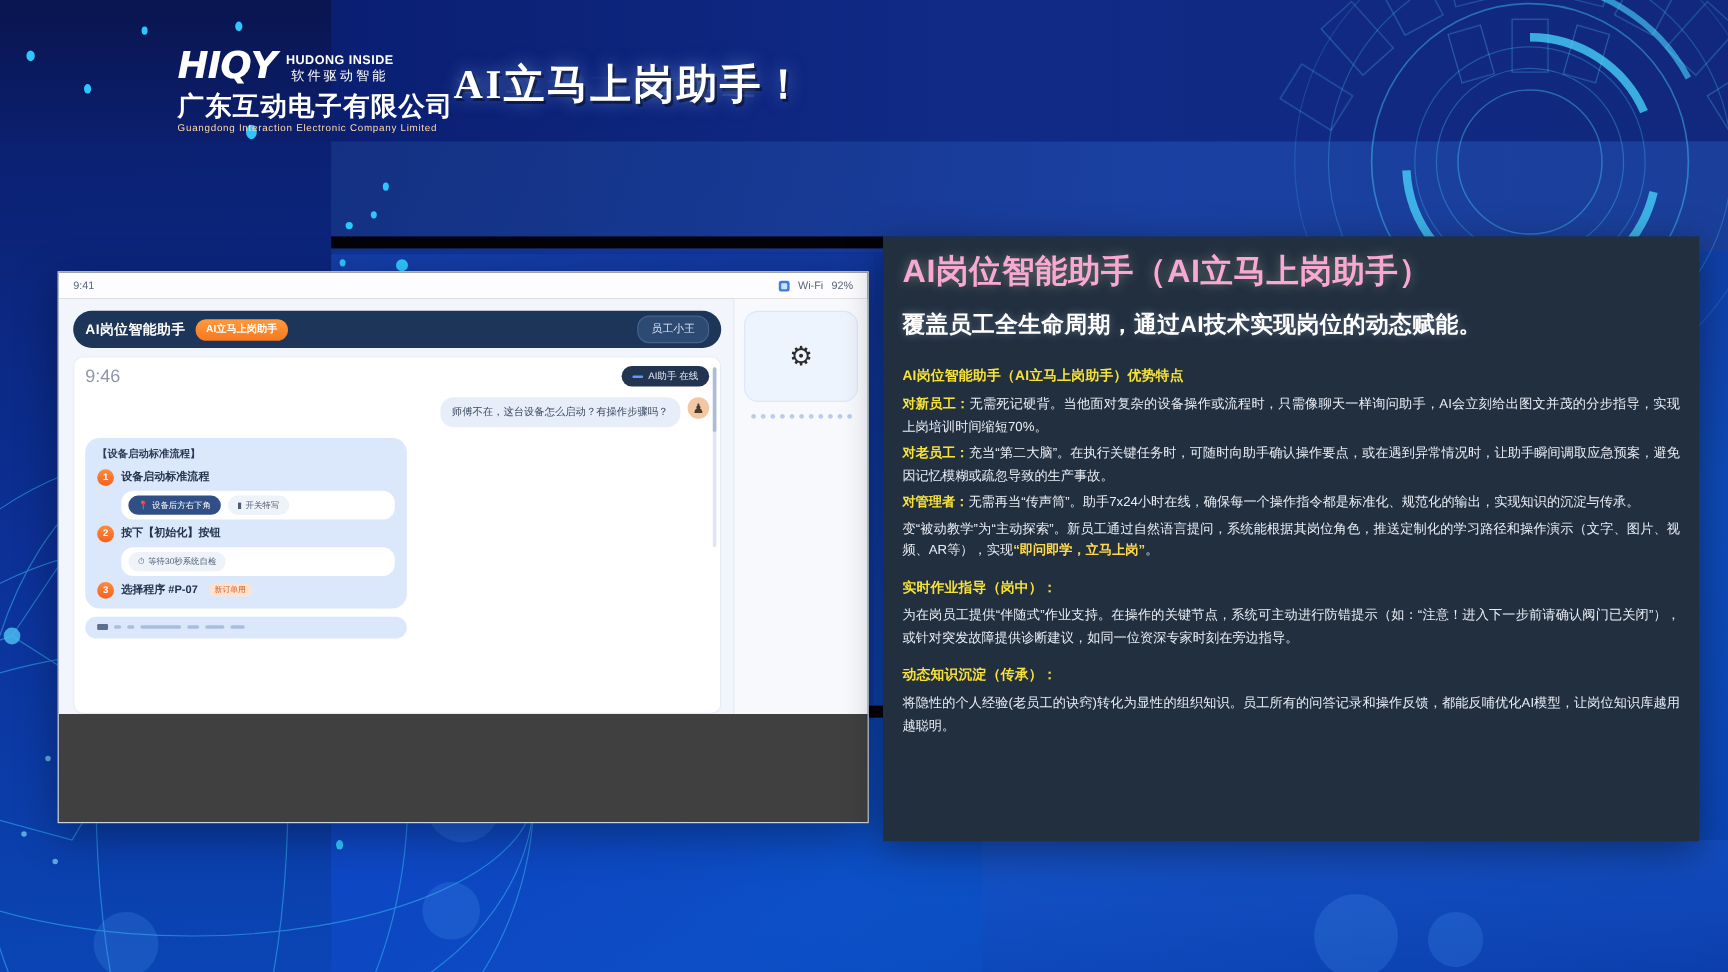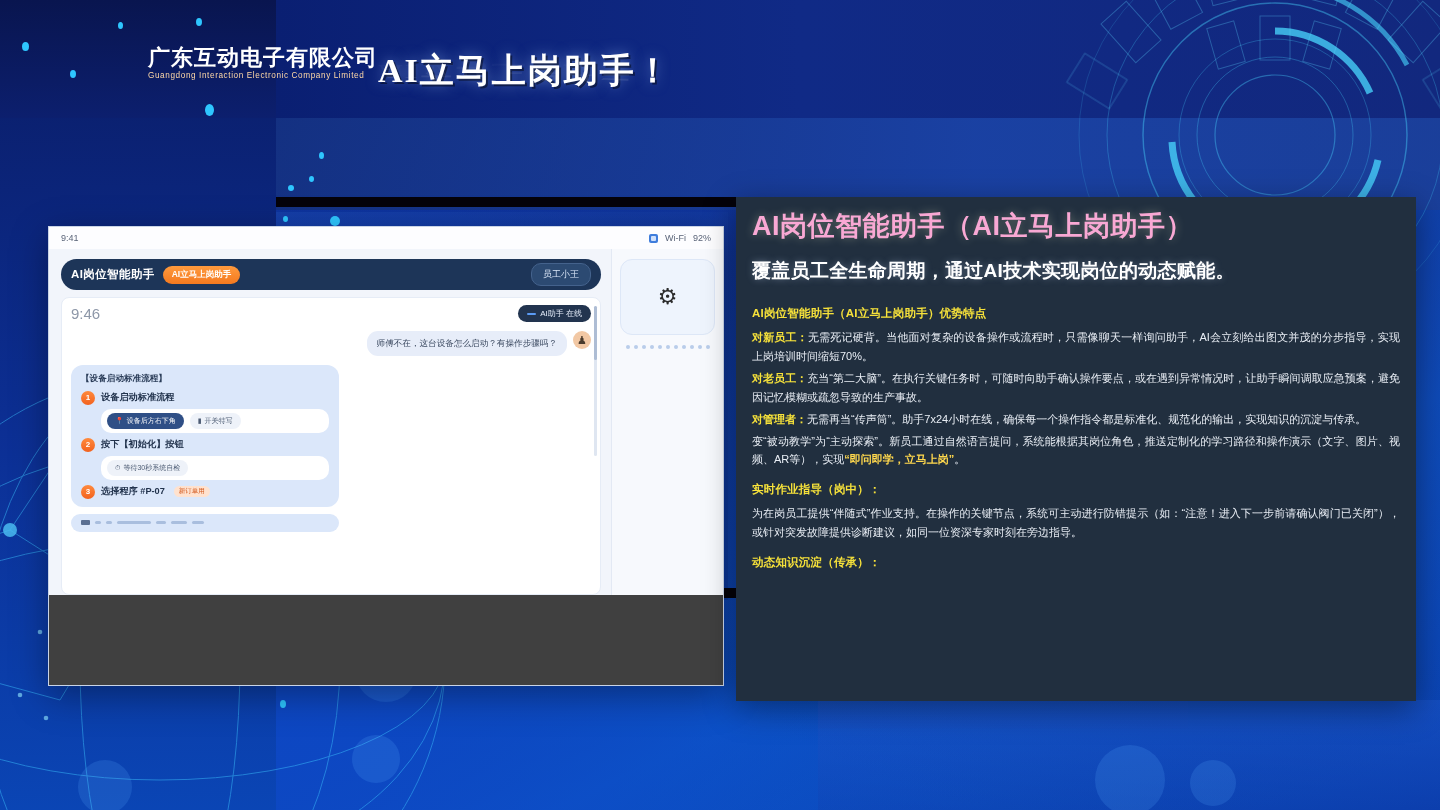--- a/index.html
+++ b/index.html
@@ -390,20 +390,27 @@
   <div class="dot" style="left:330px;top:216px;width:10px;height:10px;"></div>
   <div class="dot" style="left:250px;top:620px;width:7px;height:10px;"></div>
   <div class="dot" style="left:280px;top:700px;width:6px;height:8px;"></div>
   <div class="dot" style="left:285px;top:625px;width:5px;height:7px;"></div>
   <div class="dot" style="left:22px;top:42px;width:7px;height:9px;"></div>
   <div class="dot" style="left:70px;top:70px;width:6px;height:8px;"></div>
   <div class="dot" style="left:118px;top:22px;width:5px;height:7px;"></div>
   <div class="dot" style="left:196px;top:18px;width:6px;height:8px;"></div>
 
   <div class="brand">
+    <div class="brand-row1">
+      <span class="brand-hiqy">HIQY</span>
+      <span>
+        <div class="brand-en">HUDONG INSIDE</div>
+        <div class="brand-cn-small">软件驱动智能</div>
+      </span>
+    </div>
     <div class="brand-company">广东互动电子有限公司</div>
     <div class="brand-company-en">Guangdong Interaction Electronic  Company Limited</div>
   </div>
 
   <div class="main-title">AI立马上岗助手！</div>
   <div class="main-title-reflect">AI立马上岗助手！</div>
 
   <div class="device">
     <div class="dev-statusbar">
       <span>9:41</span>
@@ -530,16 +537,19 @@
       <div class="p-para">
         <span>变“被动教学”为“主动探索”。新员工通过自然语言提问，系统能根据其岗位角色，推送定制化的学习路径和操作演示（文字、图片、视频、AR等），实现</span><span class="p-em">“即问即学，立马上岗”</span><span>。</span>
       </div>
 
       <div class="p-head sec">实时作业指导（岗中）：</div>
       <div class="p-para">
         <span>为在岗员工提供“伴随式”作业支持。在操作的关键节点，系统可主动进行防错提示（如：“注意！进入下一步前请确认阀门已关闭”），或针对突发故障提供诊断建议，如同一位资深专家时刻在旁边指导。</span>
       </div>
 
       <div class="p-head sec">动态知识沉淀（传承）：</div>
+      <div class="p-para">
+        <span>将隐性的个人经验(老员工的诀窍)转化为显性的组织知识。员工所有的问答记录和操作反馈，都能反哺优化AI模型，让岗位知识库越用越聪明。</span>
+      </div>
     </div>
   </div>
 
 </div>
 
 </body></html>

